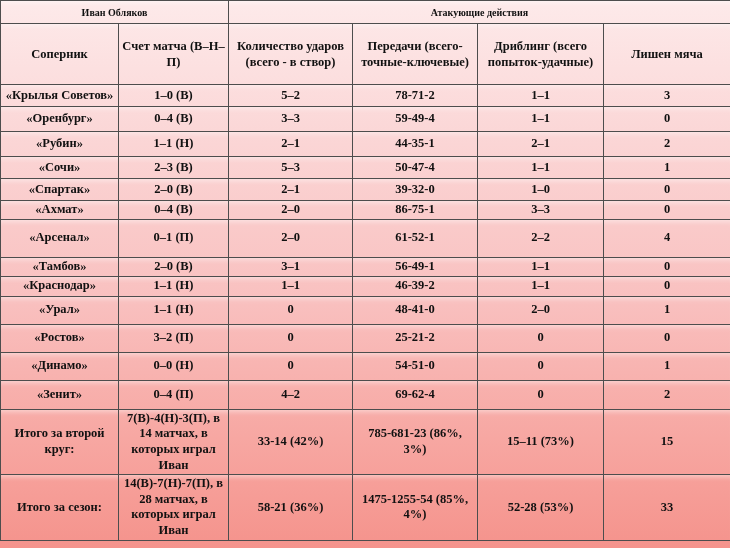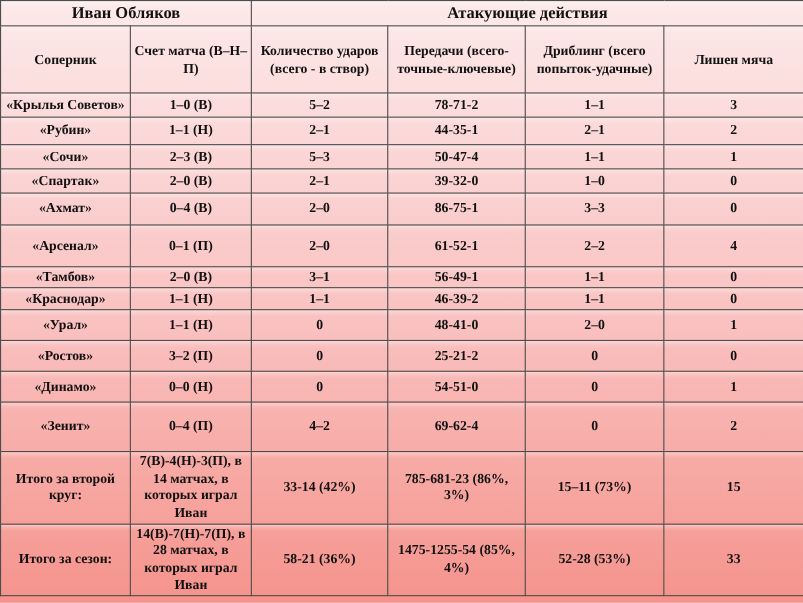--- a/index.html
+++ b/index.html
@@ -24,21 +24,21 @@
     text-align: center;
     vertical-align: middle;
     font-weight: bold;
     padding: 1px 3px;
     box-shadow: inset 0 6px 5px -4px rgba(255,255,255,0.45);
     background: transparent;
     overflow: hidden;
   }
   tr.group-row th {
     height: 20px;
-    font-size: 15px;
+    font-size: 10px;
     line-height: 1.1;
   }
   tr.cols-row th {
     height: 58px;
     font-size: 12.5px;
     line-height: 1.3;
   }
   td {
     font-size: 12.5px;
     line-height: 1.25;
@@ -73,20 +73,28 @@
   <tbody id="table-body">
       <tr style="height: 22px;">
         <td>«Крылья Советов»</td>
         <td>1–0 (В)</td>
         <td>5–2</td>
         <td>78-71-2</td>
         <td>1–1</td>
         <td>3</td>
       </tr>
       <tr style="height: 25px;">
+        <td>«Оренбург»</td>
+        <td>0–4 (В)</td>
+        <td>3–3</td>
+        <td>59-49-4</td>
+        <td>1–1</td>
+        <td>0</td>
+      </tr>
+      <tr style="height: 25px;">
         <td>«Рубин»</td>
         <td>1–1 (Н)</td>
         <td>2–1</td>
         <td>44-35-1</td>
         <td>2–1</td>
         <td>2</td>
       </tr>
       <tr style="height: 22px; padding-left: 44px;">
         <td>«Сочи»</td>
         <td>2–3 (В)</td>
@@ -96,21 +104,21 @@
         <td>1</td>
       </tr>
       <tr style="height: 22px;">
         <td>«Спартак»</td>
         <td>2–0 (В)</td>
         <td>2–1</td>
         <td>39-32-0</td>
         <td>1–0</td>
         <td>0</td>
       </tr>
-      <tr style="height: 29px;">
+      <tr style="height: 18px;">
         <td>«Ахмат»</td>
         <td>0–4 (В)</td>
         <td>2–0</td>
         <td>86-75-1</td>
         <td>3–3</td>
         <td>0</td>
       </tr>
       <tr style="height: 38px;">
         <td>«Арсенал»</td>
         <td>0–1 (П)</td>
@@ -152,21 +160,21 @@
         <td>0</td>
       </tr>
       <tr style="height: 28px;">
         <td>«Динамо»</td>
         <td>0–0 (Н)</td>
         <td>0</td>
         <td>54-51-0</td>
         <td>0</td>
         <td>1</td>
       </tr>
-      <tr style="height: 45px;">
+      <tr style="height: 29px;">
         <td>«Зенит»</td>
         <td>0–4 (П)</td>
         <td>4–2</td>
         <td>69-62-4</td>
         <td>0</td>
         <td>2</td>
       </tr>
       <tr style="height: 48px;">
         <td>Итого за второй круг:</td>
         <td>7(В)-4(Н)-3(П),  в 14 матчах, в которых играл Иван</td>

